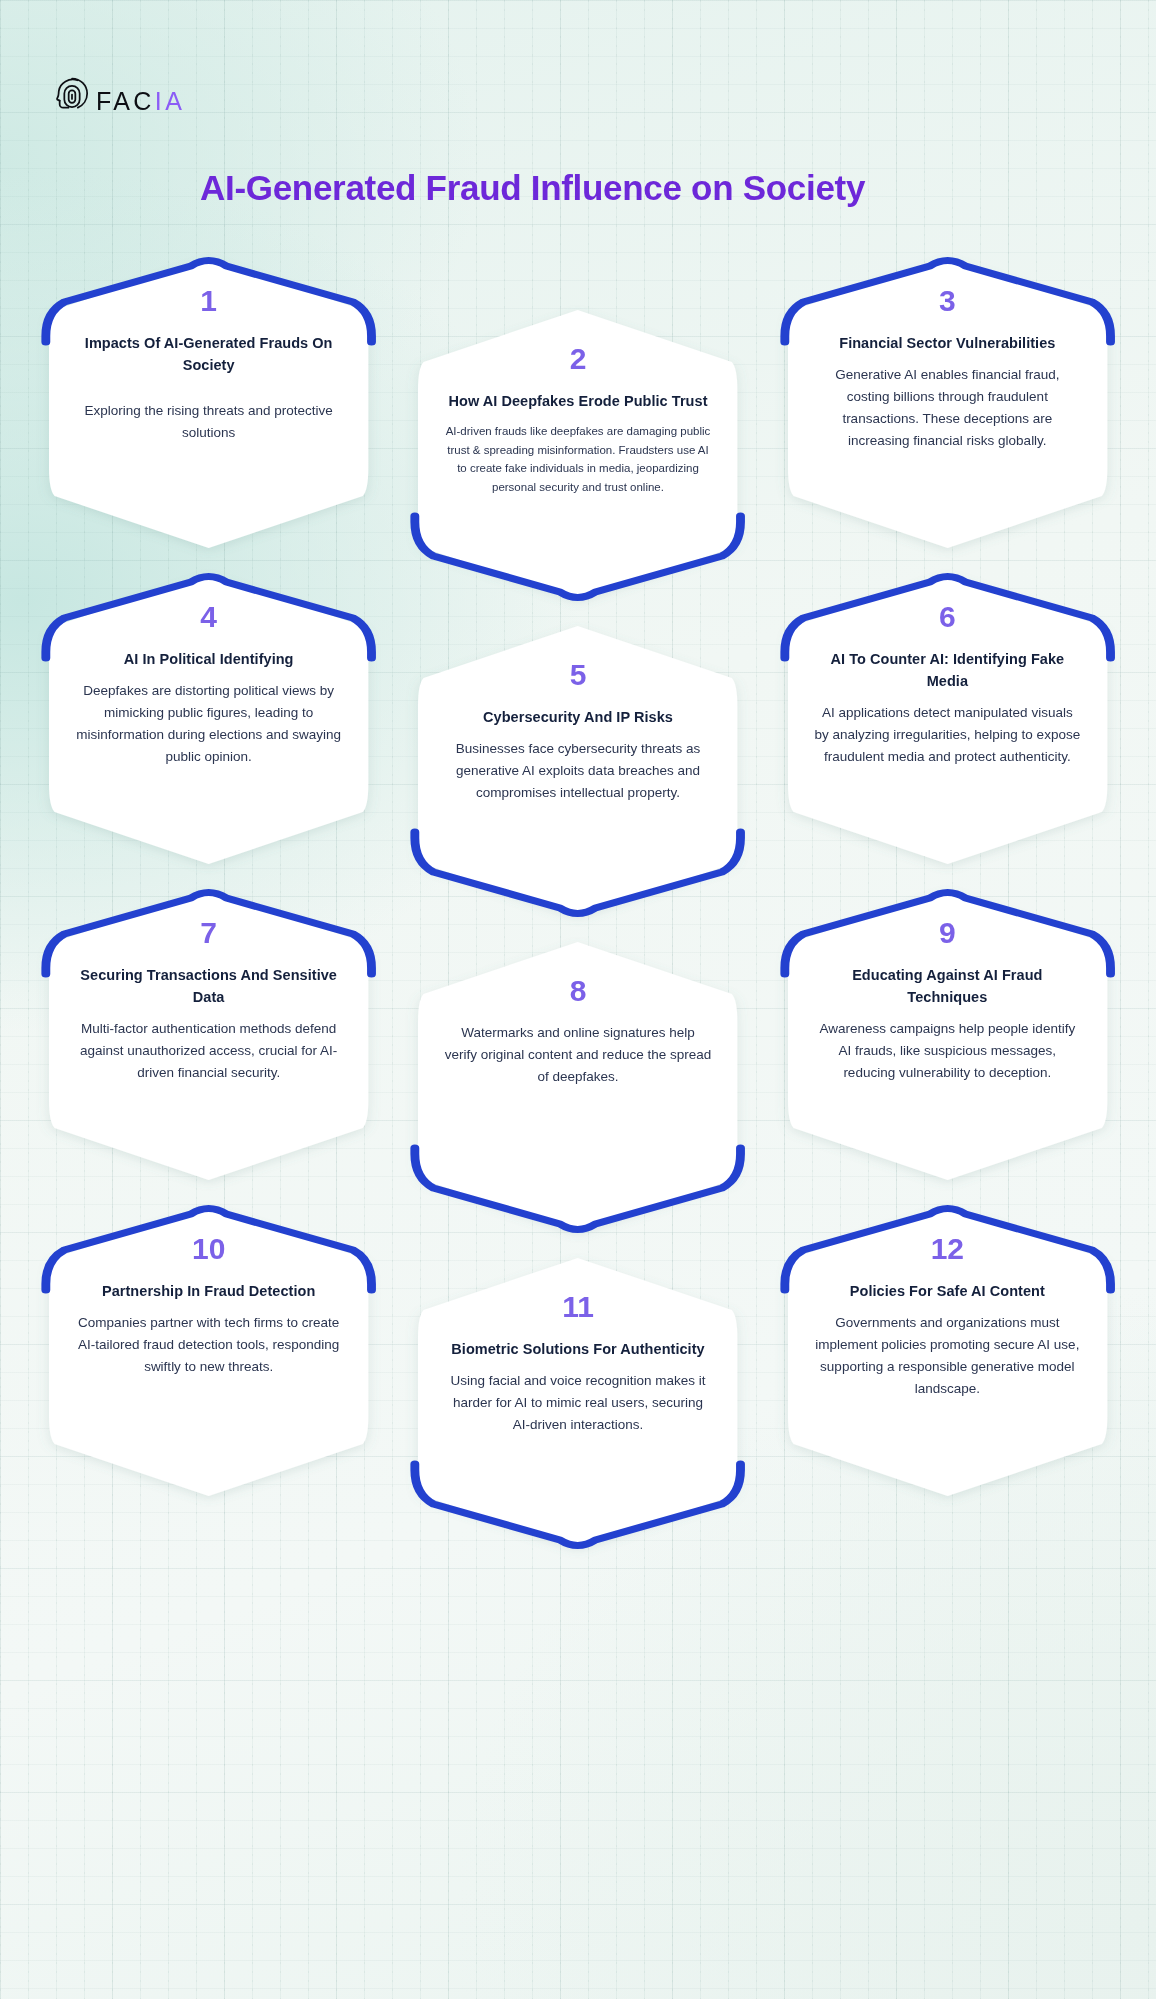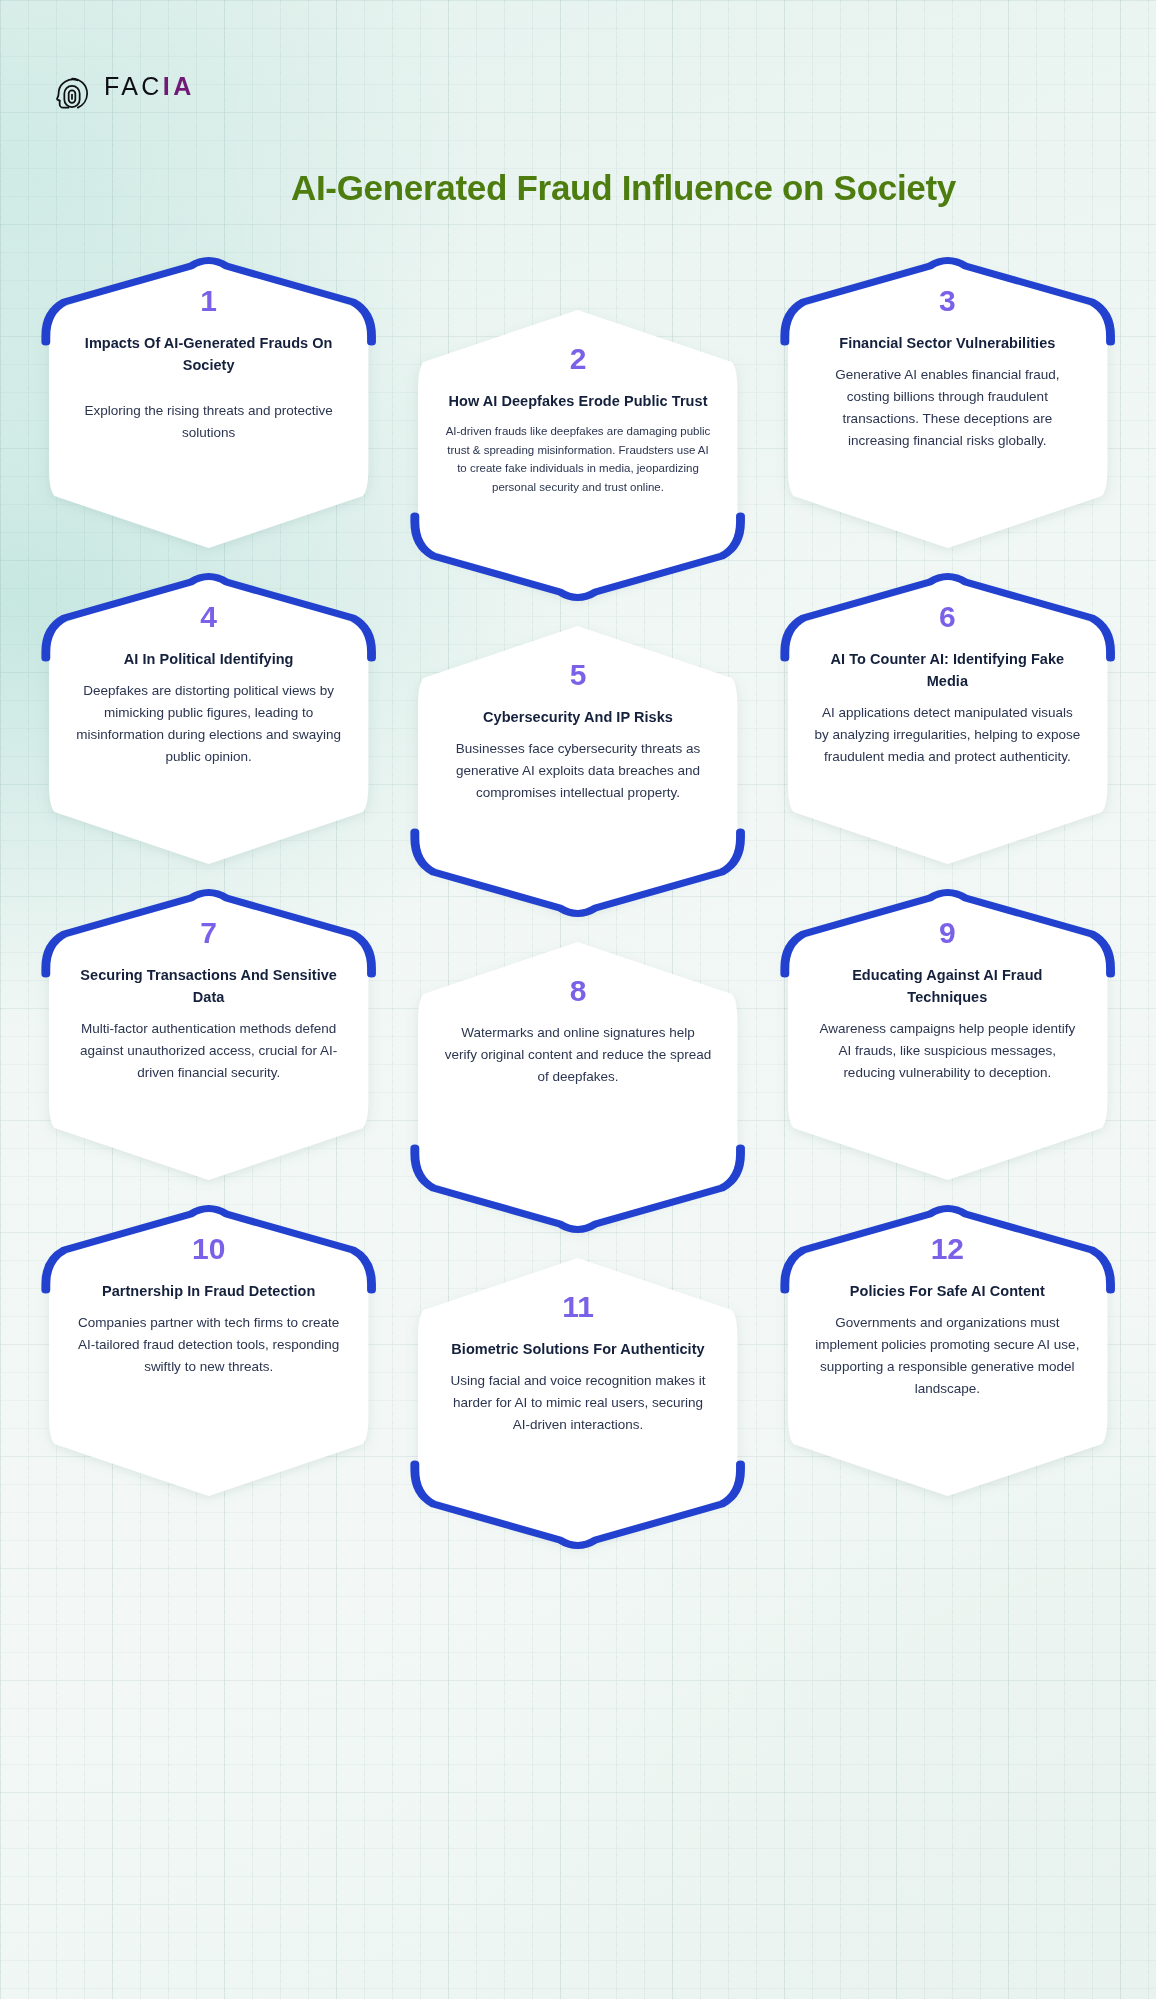--- a/index.html
+++ b/index.html
@@ -37,36 +37,36 @@
     -webkit-mask-image:repeating-linear-gradient(to right, #000 0 1px, transparent 1px 28px);
     mask-image:repeating-linear-gradient(to right, #000 0 1px, transparent 1px 28px);
     opacity:.55;
   }
 
   #page{position:absolute;inset:0;}
 
   
   #logo{
     position:absolute;left:52px;top:74px;
-    display:flex;align-items:flex-start;gap:12px;
+    display:flex;align-items:flex-end;gap:4px;
   }
   #logo .mark{width:40px;height:40px;display:block;}
   #logo .wordmark{
     font-size:25px;letter-spacing:3.4px;font-weight:400;
     line-height:1;display:flex;
   }
   #logo .wm-dark{color:#0d0f14;}
-  #logo .wm-blue{color:#701a75;font-weight:bold;}
+  #logo .wm-blue{color:#8b5cf6;}
 
   
   #title{
     position:absolute;left:0;right:0;top:140px;
-    text-align:right;
+    text-align:left;
     font-size:35px;font-weight:700;
-    color:#4d7c0f;
+    color:#6d28d9;
     letter-spacing:-.3px;
     line-height:1.45;
     padding:0 200px;
   }
 
   
   #cards{
     position:absolute;left:40px;top:258px;width:1076px;
   }
   .row{

